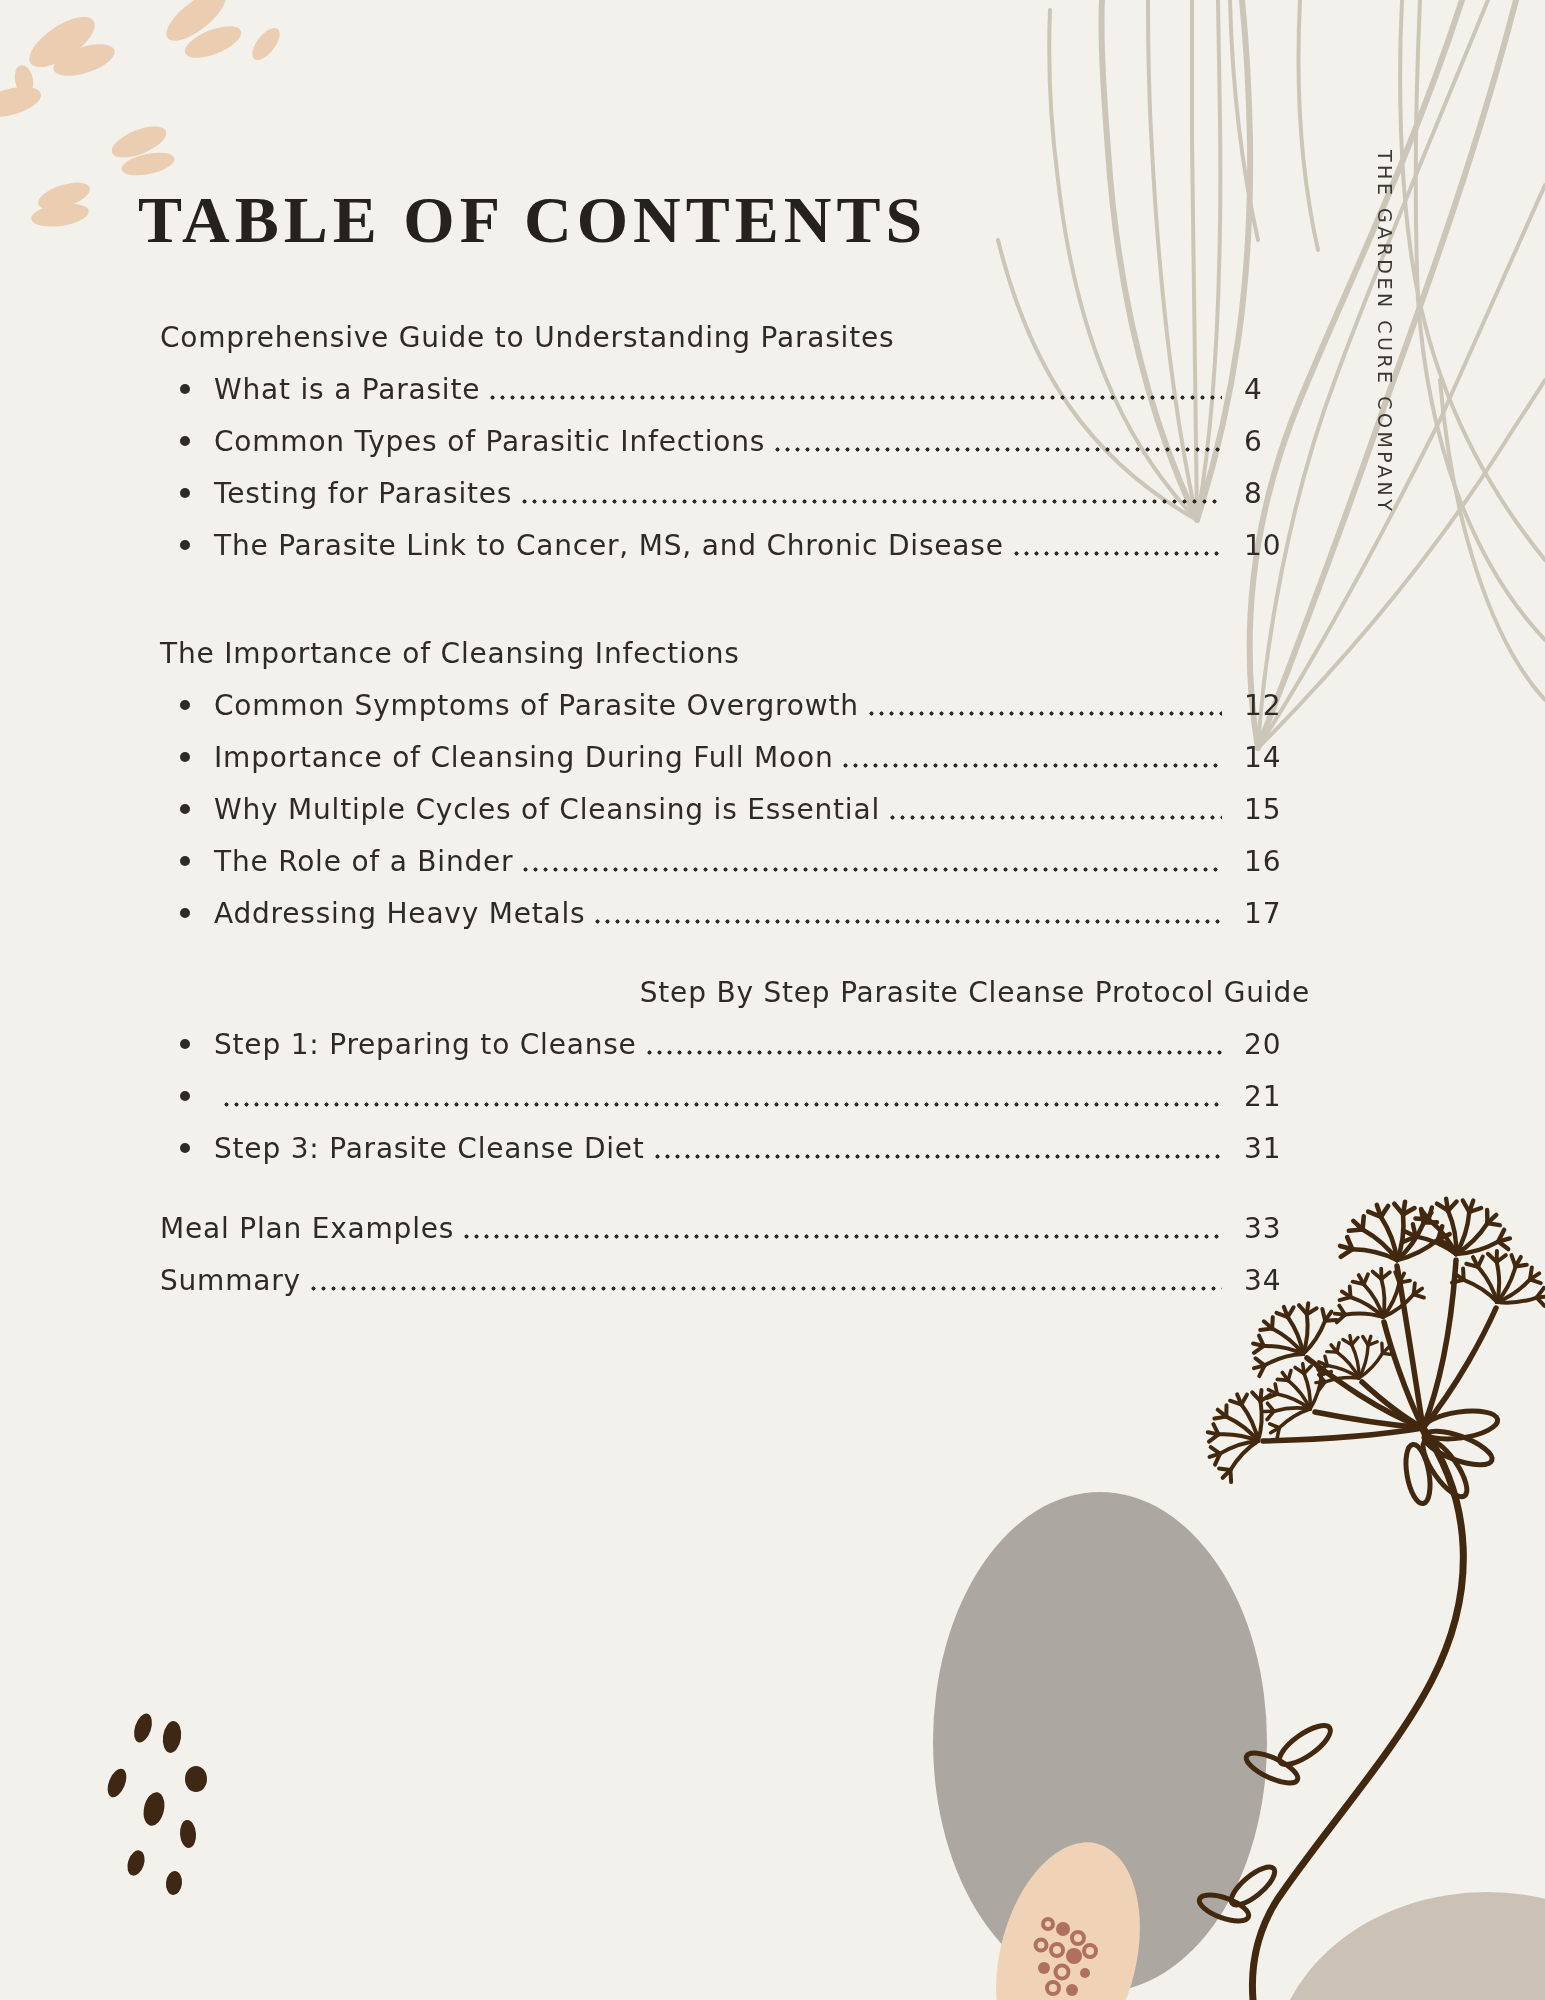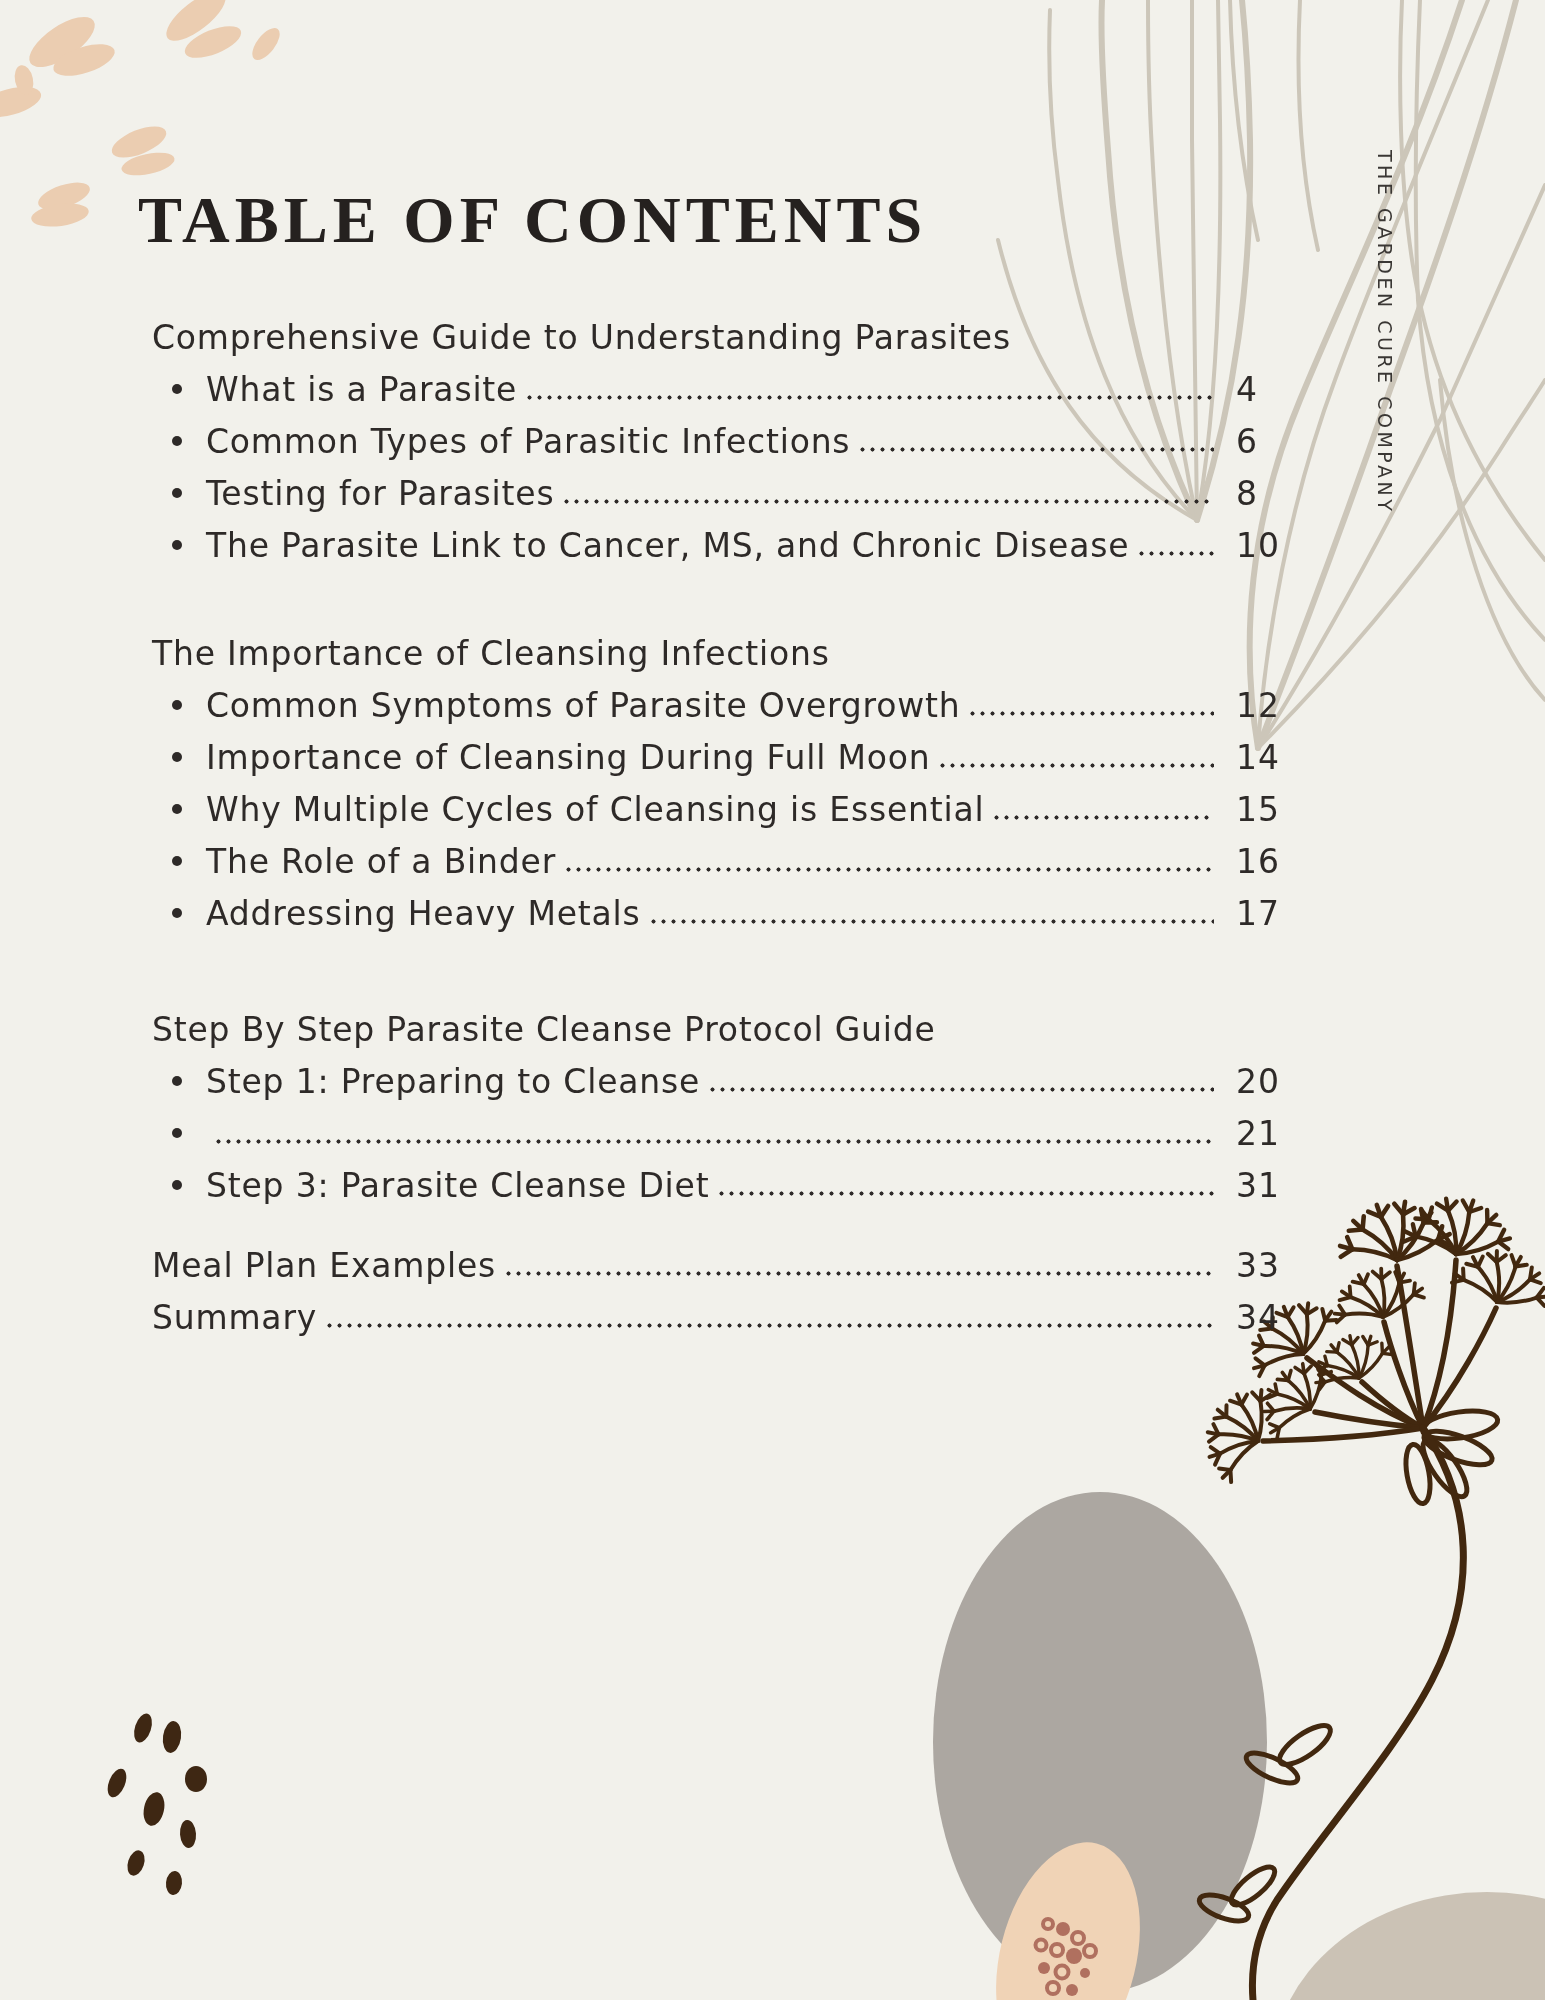--- a/index.html
+++ b/index.html
@@ -12,33 +12,33 @@
   .page-title{
     position:absolute;left:138px;top:138px;z-index:2;
     font-family:"Liberation Serif","DejaVu Serif",serif;
     font-size:66px;letter-spacing:5px;color:#25211F;white-space:nowrap;
   }
   .brand-vertical{
     position:absolute;left:1374px;top:150px;z-index:2;
     writing-mode:vertical-rl;white-space:nowrap;
     font-size:19px;letter-spacing:3.5px;color:#3A3734;
   }
-  .toc{position:absolute;left:152px;top:311px;width:1150px;z-index:2;font-size:33px;letter-spacing:0.8px;}
+  .toc{position:absolute;left:160px;top:311px;width:1150px;z-index:2;font-size:28px;letter-spacing:0.8px;}
   .row{display:flex;align-items:center;height:52px;}
   .row .label{white-space:nowrap;}
   .row.item{padding-left:20px;}
   .bullet{flex:none;width:10px;height:10px;border-radius:50%;background:#2E2A28;margin-right:24px;}
   .leader{
     flex:1 1 auto;align-self:flex-end;height:5px;margin:0 0 15px 10px;
     background-image:radial-gradient(circle at 2.5px 2.5px,#2E2A28 1.8px,rgba(0,0,0,0) 2.3px);
     background-size:10px 5px;background-repeat:repeat-x;background-position:left center;
   }
   .pagenum{flex:none;width:66px;padding-left:22px;letter-spacing:1px;}
   .gap-a{margin-top:56px;}
-  .gap-b{margin-top:64px;}
+  .gap-b{margin-top:27px;justify-content:flex-end;}
   .gap-c{margin-top:28px;}
 </style>
 </head>
 <body>
 
 <svg class="decor-layer" viewBox="0 0 1545 2000" xmlns="http://www.w3.org/2000/svg" aria-hidden="true">
   <defs>
     <g id="ray" fill="none" stroke-linecap="round">
       <path d="M0 0 C 3 -14 2 -28 -1 -40"></path>
       <path d="M-1 -40 l -9 -8"></path>

